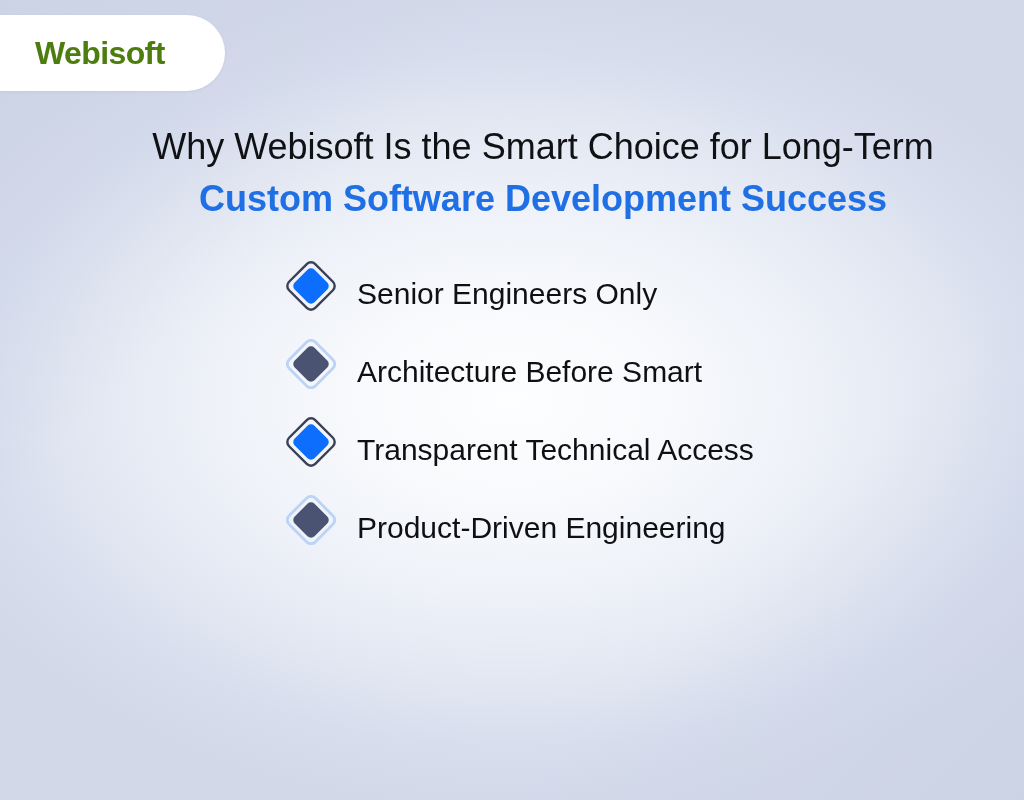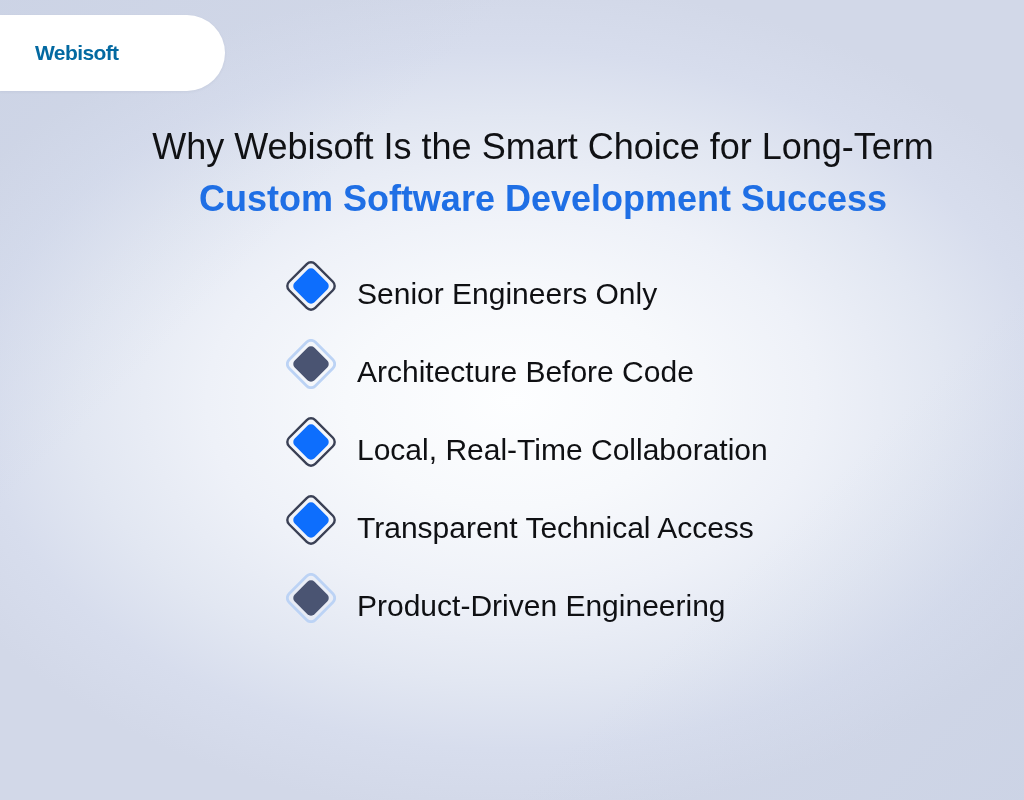--- a/index.html
+++ b/index.html
@@ -53,24 +53,24 @@
     background: #ffffff;
     border-radius: 0 46px 46px 0;
     display: flex;
     align-items: center;
     z-index: 3;
     box-shadow: 0 1px 3px rgba(60,72,100,0.07);
   }
   .logo-text {
     margin-left: 35px;
     font-family: "Liberation Sans", sans-serif;
-    font-size: 21px;
+    font-size: 32px;
     font-weight: bold;
     letter-spacing: -0.6px;
-    color: #0369a1;
+    color: #4d7c0f;
     white-space: nowrap;
     text-align: right;
   }
 
   
   .headings {
     position: absolute;
     left: 0;
     top: 124px;
     width: 1024px;
@@ -151,32 +151,23 @@
       <span class="feature-label">Senior Engineers Only</span>
     </div>
 
     <div class="feature-item">
       <svg class="diamond-icon" viewBox="0 0 50 50">
         <g transform="translate(25,25) rotate(45)">
           <rect x="-18.5" y="-18.5" width="37" height="37" rx="6" ry="6" fill="none" stroke="#bcd3f5" stroke-width="2.8"></rect>
           <rect x="-14" y="-14" width="28" height="28" rx="5" ry="5" fill="#4a5472"></rect>
         </g>
       </svg>
-      <span class="feature-label">Architecture Before Code</span>
+      <span class="feature-label">Architecture Before Smart</span>
     </div>
 
-    <div class="feature-item">
-      <svg class="diamond-icon" viewBox="0 0 50 50">
-        <g transform="translate(25,25) rotate(45)">
-          <rect x="-18.5" y="-18.5" width="37" height="37" rx="6" ry="6" fill="none" stroke="#3a4055" stroke-width="2.4"></rect>
-          <rect x="-14" y="-14" width="28" height="28" rx="5" ry="5" fill="#0d6efd"></rect>
-        </g>
-      </svg>
-      <span class="feature-label">Local, Real-Time Collaboration</span>
-    </div>
 
     <div class="feature-item">
       <svg class="diamond-icon" viewBox="0 0 50 50">
         <g transform="translate(25,25) rotate(45)">
           <rect x="-18.5" y="-18.5" width="37" height="37" rx="6" ry="6" fill="none" stroke="#3a4055" stroke-width="2.4"></rect>
           <rect x="-14" y="-14" width="28" height="28" rx="5" ry="5" fill="#0d6efd"></rect>
         </g>
       </svg>
       <span class="feature-label">Transparent Technical Access</span>
     </div>

